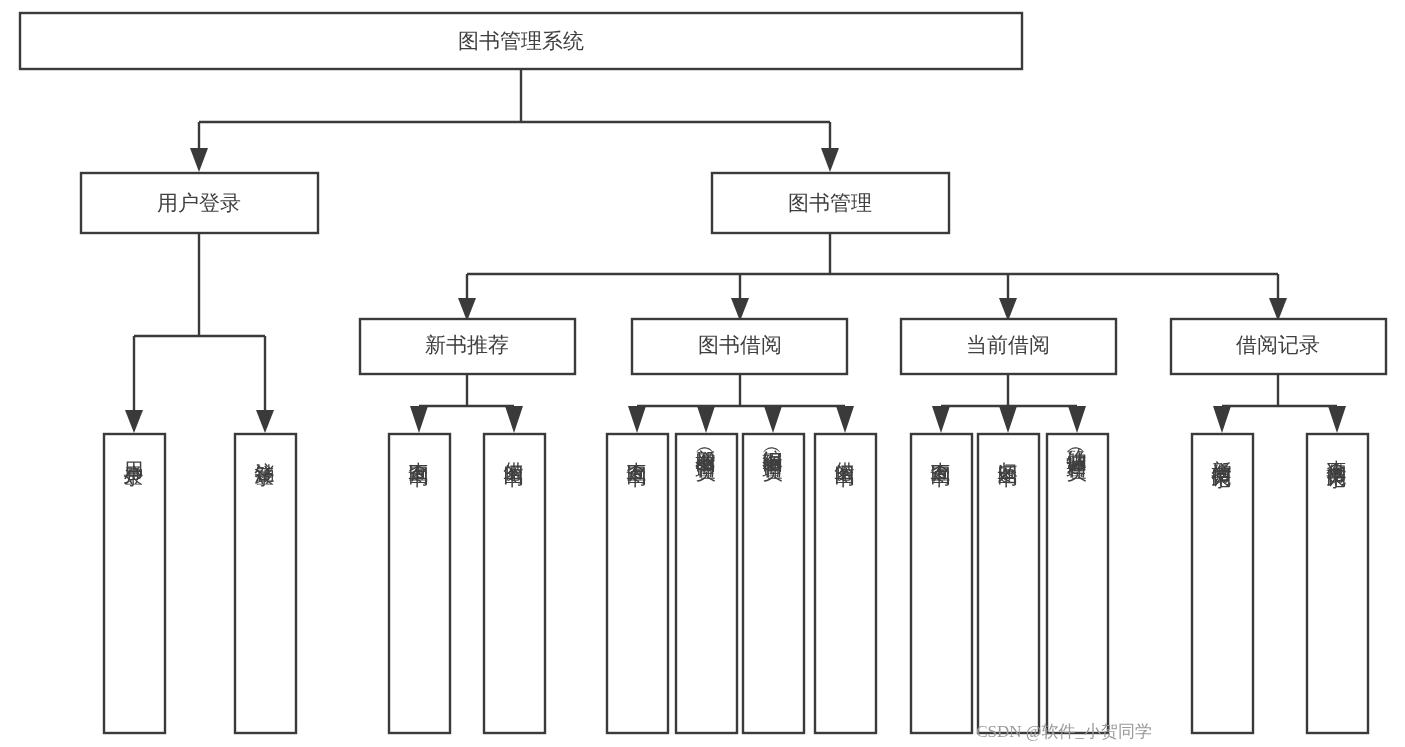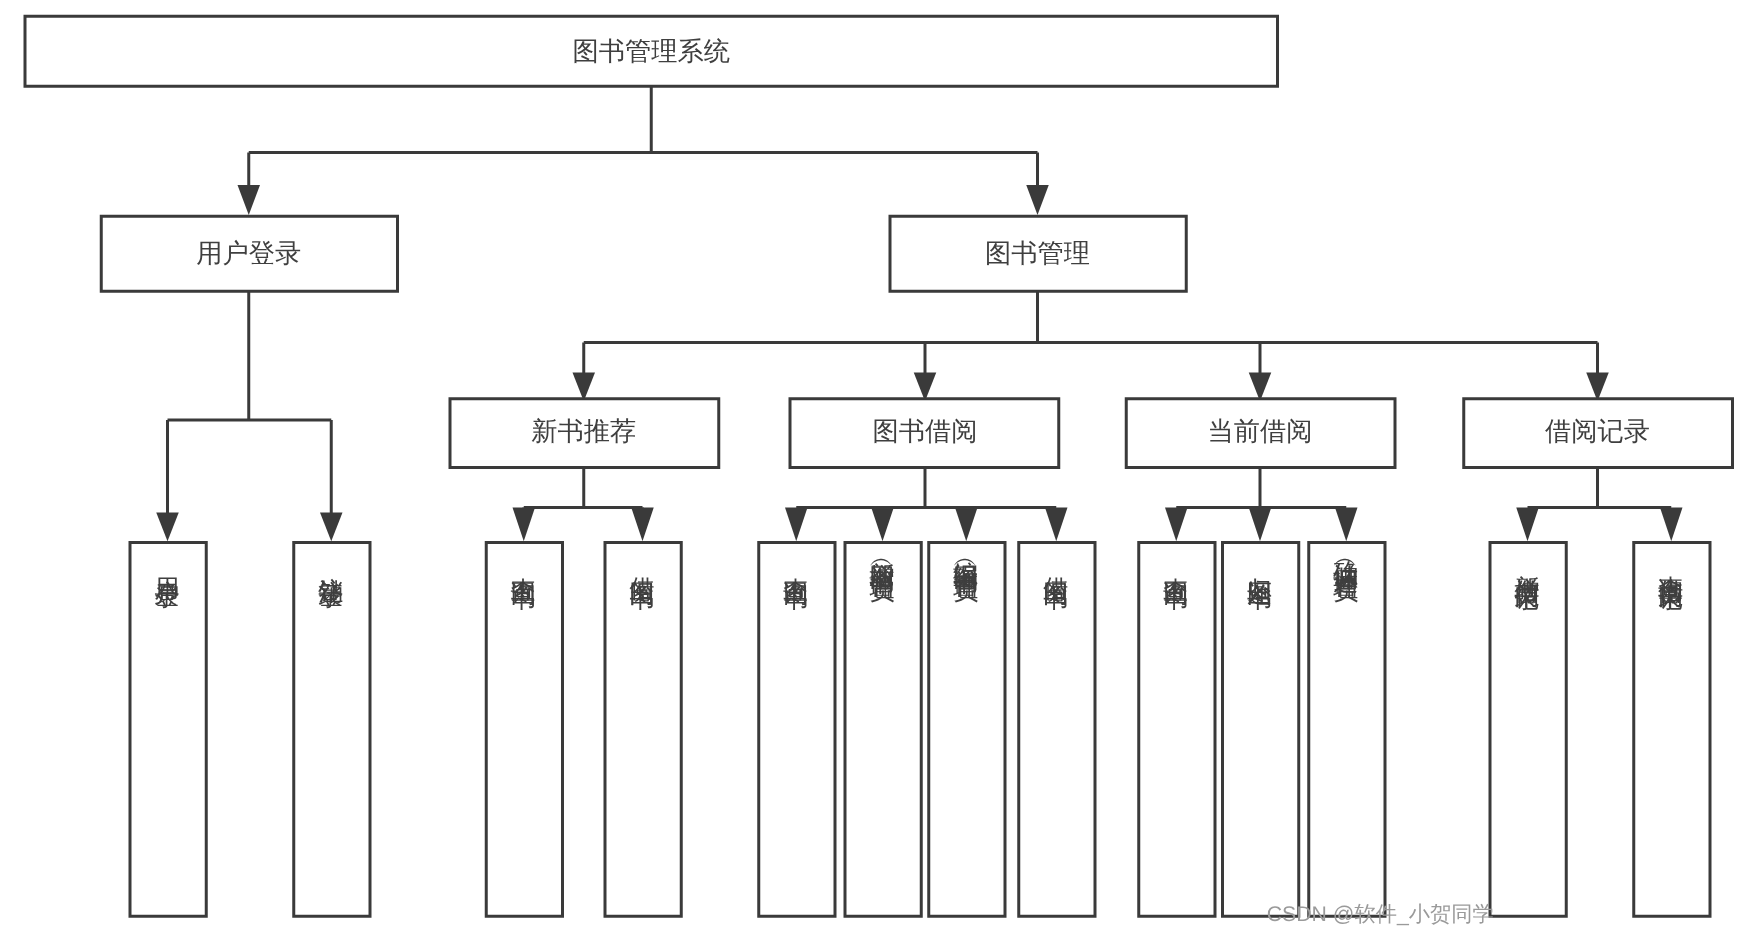--- a/index.html
+++ b/index.html
@@ -12,21 +12,20 @@
     width: 1405px;
     height: 747px;
     font-family: "DejaVu Sans", "Liberation Sans", sans-serif;
     overflow: hidden;
   }
   #diagram-root {
     position: relative;
     width: 1162px;
     height: 747px;
     background: #ffffff;
-    padding-left: 43px;
   }
   svg.diagram-canvas {
     position: absolute;
     left: 0;
     top: 0;
     width: 1405px;
     height: 747px;
   }
   .node-box {
     fill: #ffffff;
@@ -56,21 +55,21 @@
     fill: #3f3f3f;
     writing-mode: vertical-rl;
     text-orientation: upright;
     text-anchor: middle;
     letter-spacing: 2px;
   }
   .watermark-text {
     position: absolute;
     right: 10px;
     bottom: 4px;
-    font-family: Liberation Sans, sans-serif;
+    font-family: Liberation Serif, serif;
     font-size: 17px;
     color: #9a9a9a;
     white-space: nowrap;
     pointer-events: none;
   }
 </style>
 </head>
 <body>
 
 <div id="diagram-root">

